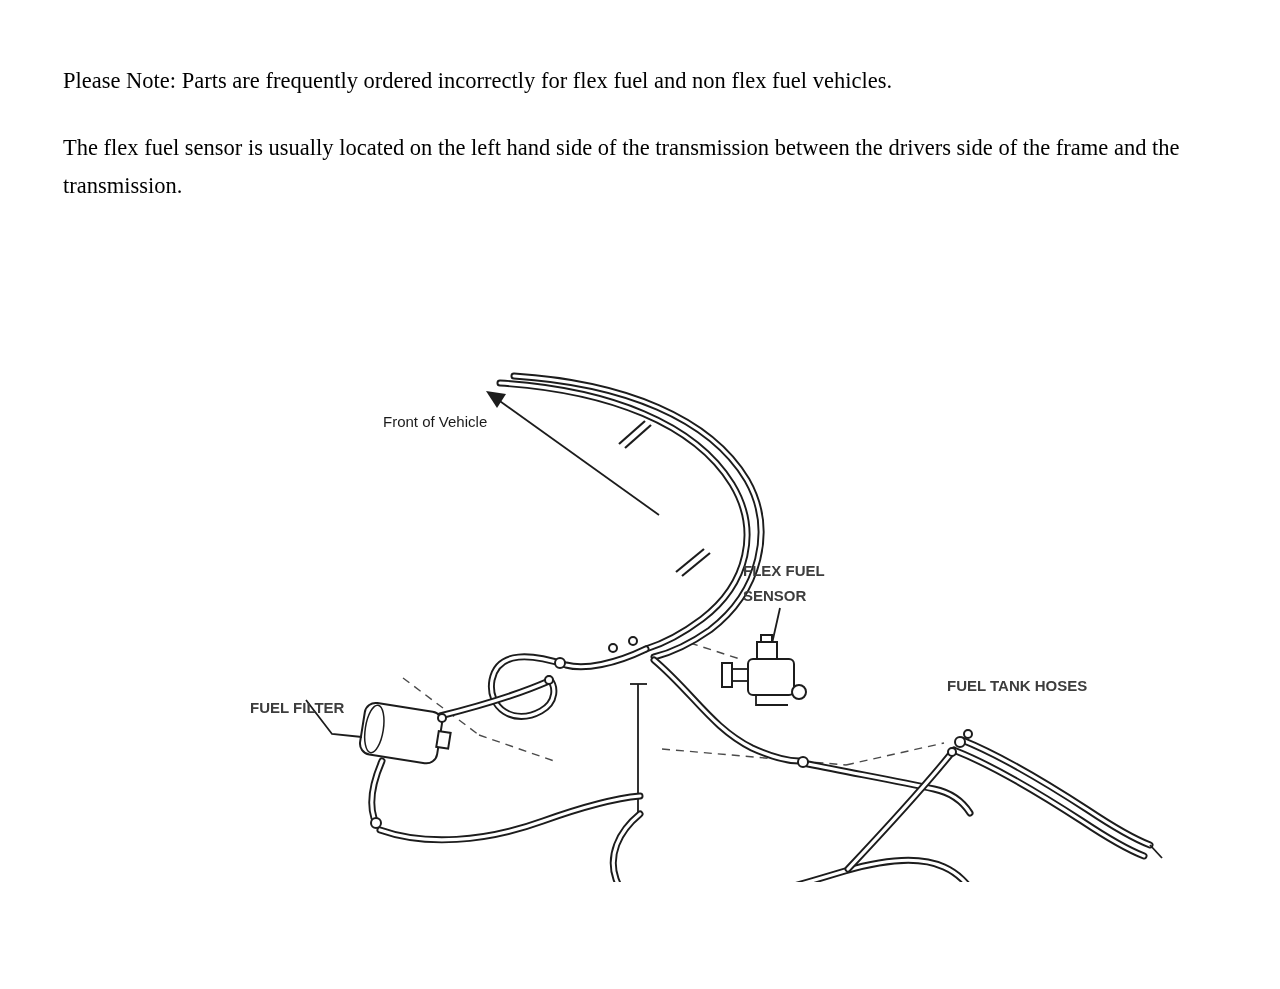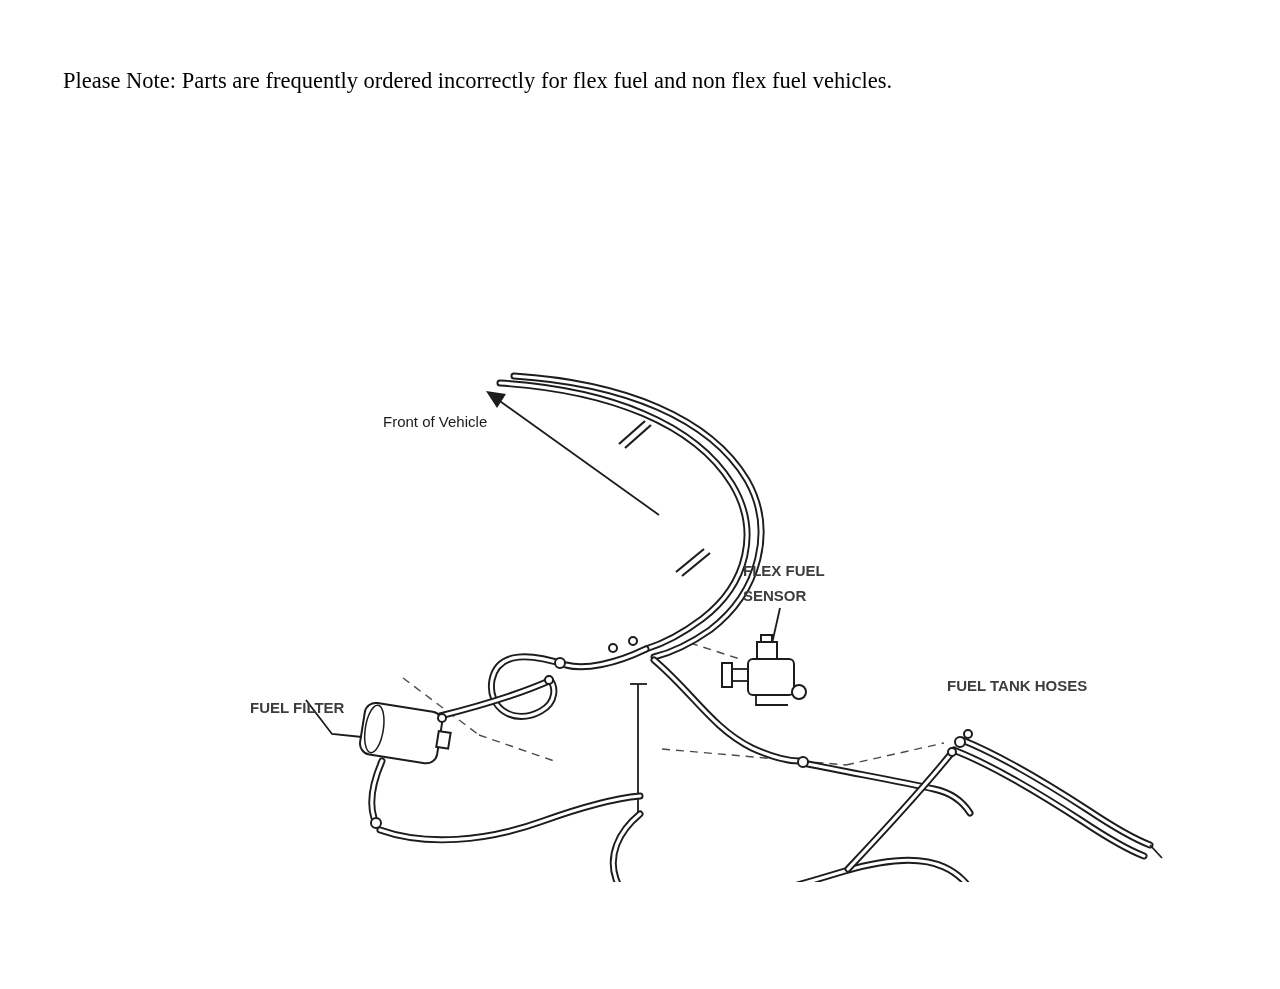--- a/index.html
+++ b/index.html
@@ -51,20 +51,21 @@
     fill:#1a1a1a;
   }
 </style>
 </head>
 <body>
 
 <div class="page">
 
   <div class="note">
     <p>Please Note: Parts are frequently ordered incorrectly for flex fuel and non flex fuel vehicles.</p>
+    <p>The flex fuel sensor is usually located on the left hand side of the transmission between the drivers side of the frame and the transmission.</p>
   </div>
 
   <div class="diagram-wrap">
     <svg width="1280" height="619" viewBox="0 370 1280 619">
 
       <g>
         <path class="dash" d="M403,686 L479,743"></path>
         <path class="dash" d="M479,743 L557,770"></path>
         <path class="dash" d="M690,651 L740,667"></path>
         <path class="dash" d="M662,757 L846,773"></path>

